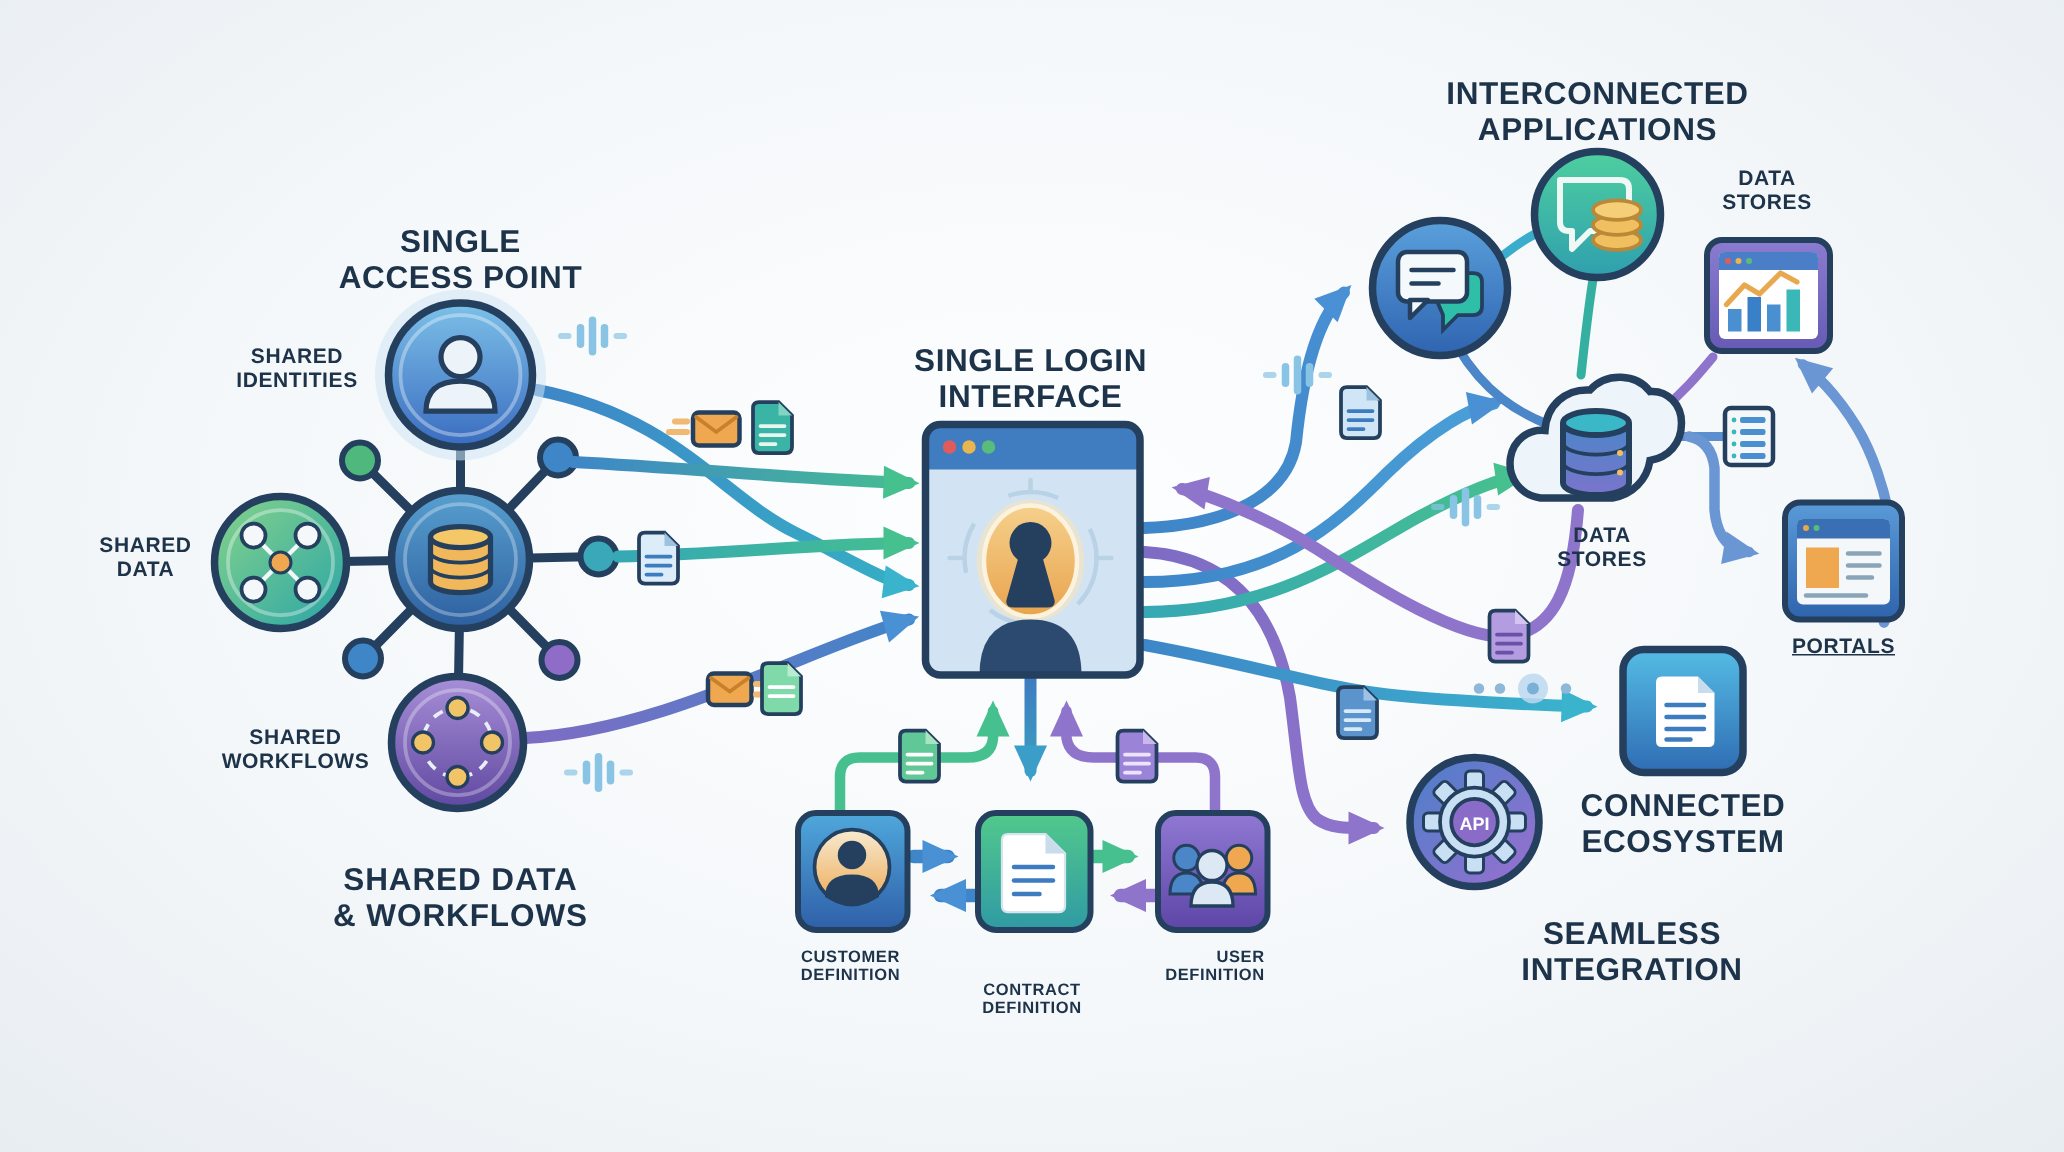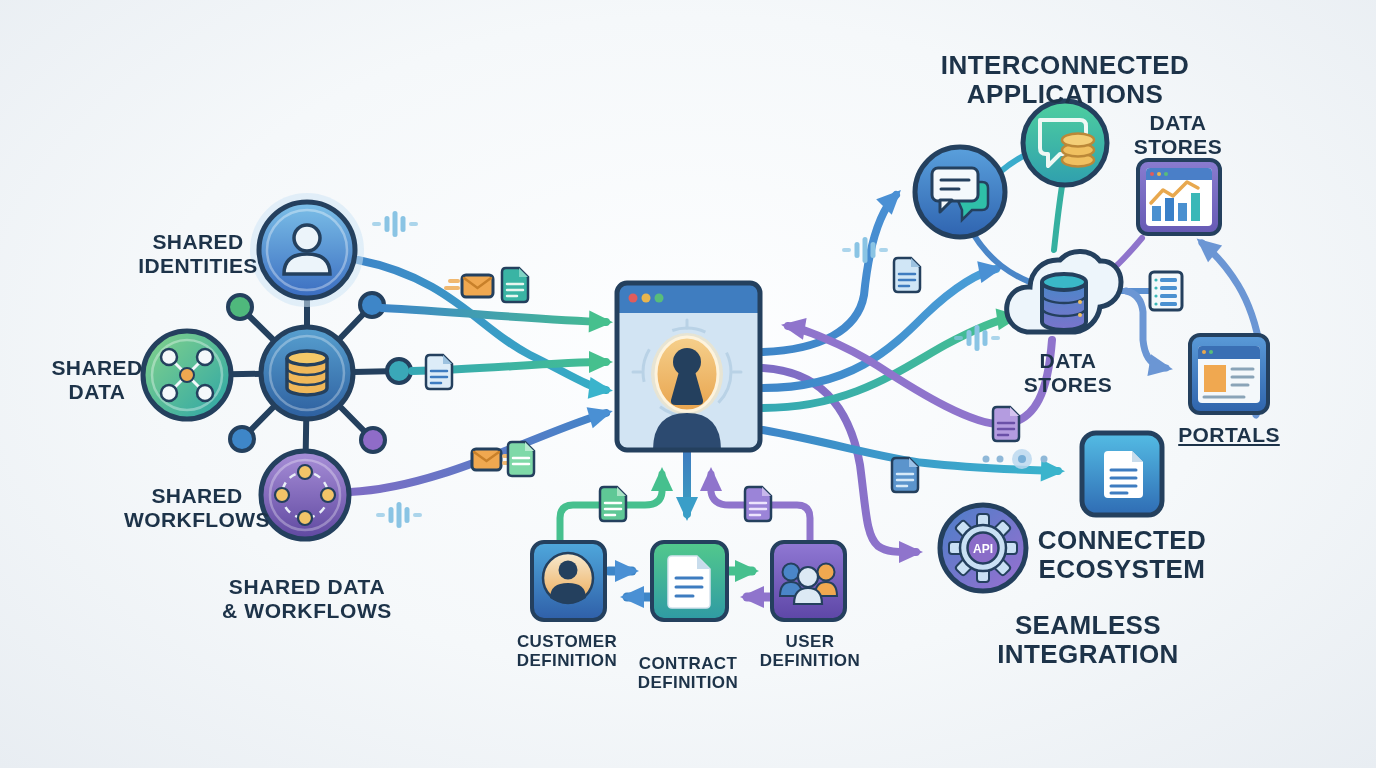--- a/index.html
+++ b/index.html
@@ -16,23 +16,23 @@
   .lbl{
     position:absolute;
     transform:translateX(-50%);
     text-align:center;
     color:#1d3349;
     font-weight:bold;
     white-space:pre-line;
     line-height:1.12;
     letter-spacing:.4px;
   }
-  .lbl.s17{font-size:17px;}
-  .lbl.s18{font-size:21px;}
-  .lbl.s19{font-size:26px;}
+  .lbl.s17{font-size:11px;}
+  .lbl.s18{font-size:14px;}
+  .lbl.s19{font-size:21px;}
   .lbl.s21{font-size:21px;letter-spacing:.6px;}
 </style>
 </head>
 <body>
 
 <div class="stage">
 <svg class="scene" width="1376" height="768" viewBox="0 0 1376 768">
 <defs>
   <marker id="mGreen" markerUnits="userSpaceOnUse" markerWidth="32" markerHeight="32" refX="20" refY="15" orient="auto">
           <path d="M3,4 L27,15 L3,26 Z" fill="#46c08e"></path>
@@ -527,34 +527,38 @@
     <path d="M17,0 L17,9 L26,9 Z" fill="#d4c4f0"></path>
     <g stroke="#6a50a8" stroke-width="2.5">
             <line x1="5" y1="16" x2="21" y2="16"></line>
             <line x1="5" y1="22" x2="21" y2="22"></line>
             <line x1="5" y1="28" x2="15" y2="28"></line>
           </g>
   </g>
 </g>
 </svg>
 
+<div class="lbl s19" style="left:307px;top:150px;">SINGLE
+ACCESS POINT</div>
 <div class="lbl s18" style="left:198px;top:230px;">SHARED
 IDENTITIES</div>
 <div class="lbl s18" style="left:97px;top:356px;">SHARED
 DATA</div>
 <div class="lbl s18" style="left:197px;top:484px;">SHARED
 WORKFLOWS</div>
 <div class="lbl s21" style="left:307px;top:575px;">SHARED DATA
 &amp; WORKFLOWS</div>
 
+<div class="lbl s19" style="left:687px;top:229px;">SINGLE LOGIN
+INTERFACE</div>
 <div class="lbl s17" style="left:567px;top:632px;">CUSTOMER
 DEFINITION</div>
 <div class="lbl s17" style="left:688px;top:632px;margin-top:22px;">CONTRACT
 DEFINITION</div>
-<div class="lbl s17" style="left:810px;top:632px;">USER
+<div class="lbl s17" style="left:810px;top:632px;text-align:right;">USER
 DEFINITION</div>
 
 <div class="lbl s19" style="left:1065px;top:51px;">INTERCONNECTED
 APPLICATIONS</div>
 <div class="lbl s18" style="left:1178px;top:111px;">DATA
 STORES</div>
 <div class="lbl s18" style="left:1068px;top:349px;">DATA
 STORES</div>
 <div class="lbl s18" style="left:1229px;top:423px;text-decoration:underline;">PORTALS</div>
 <div class="lbl s19" style="left:1088px;top:611px;">SEAMLESS

